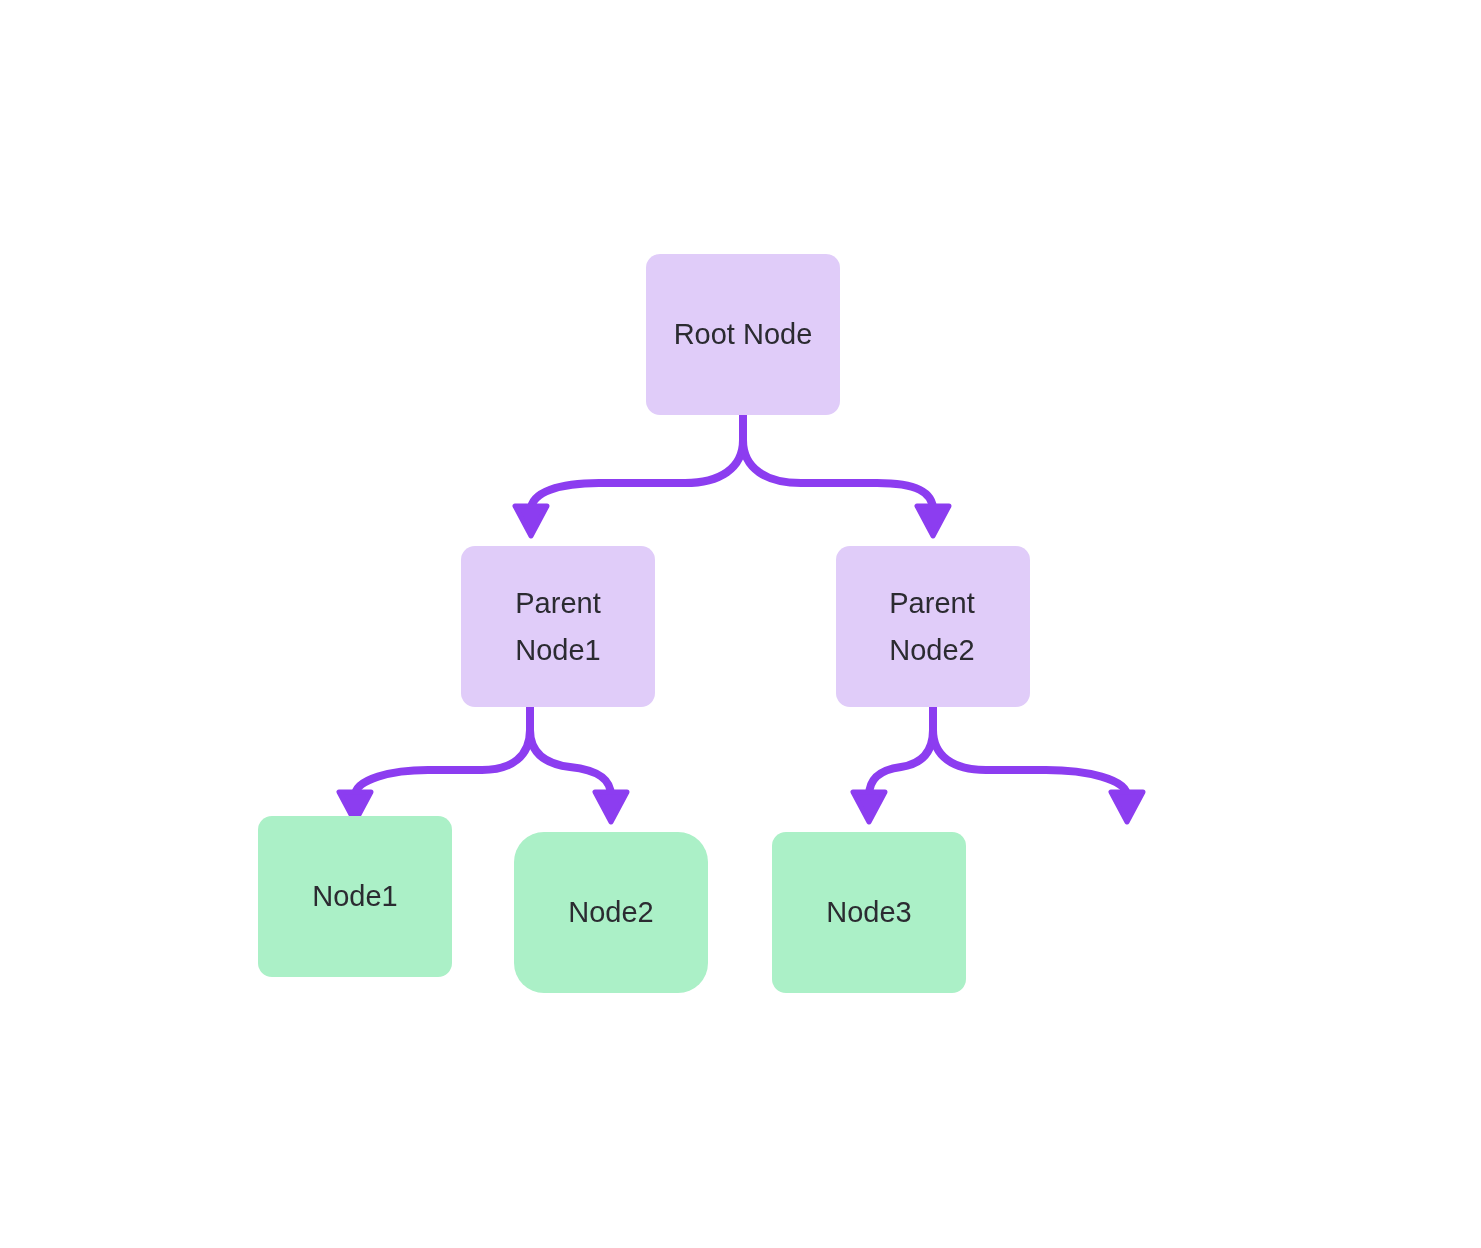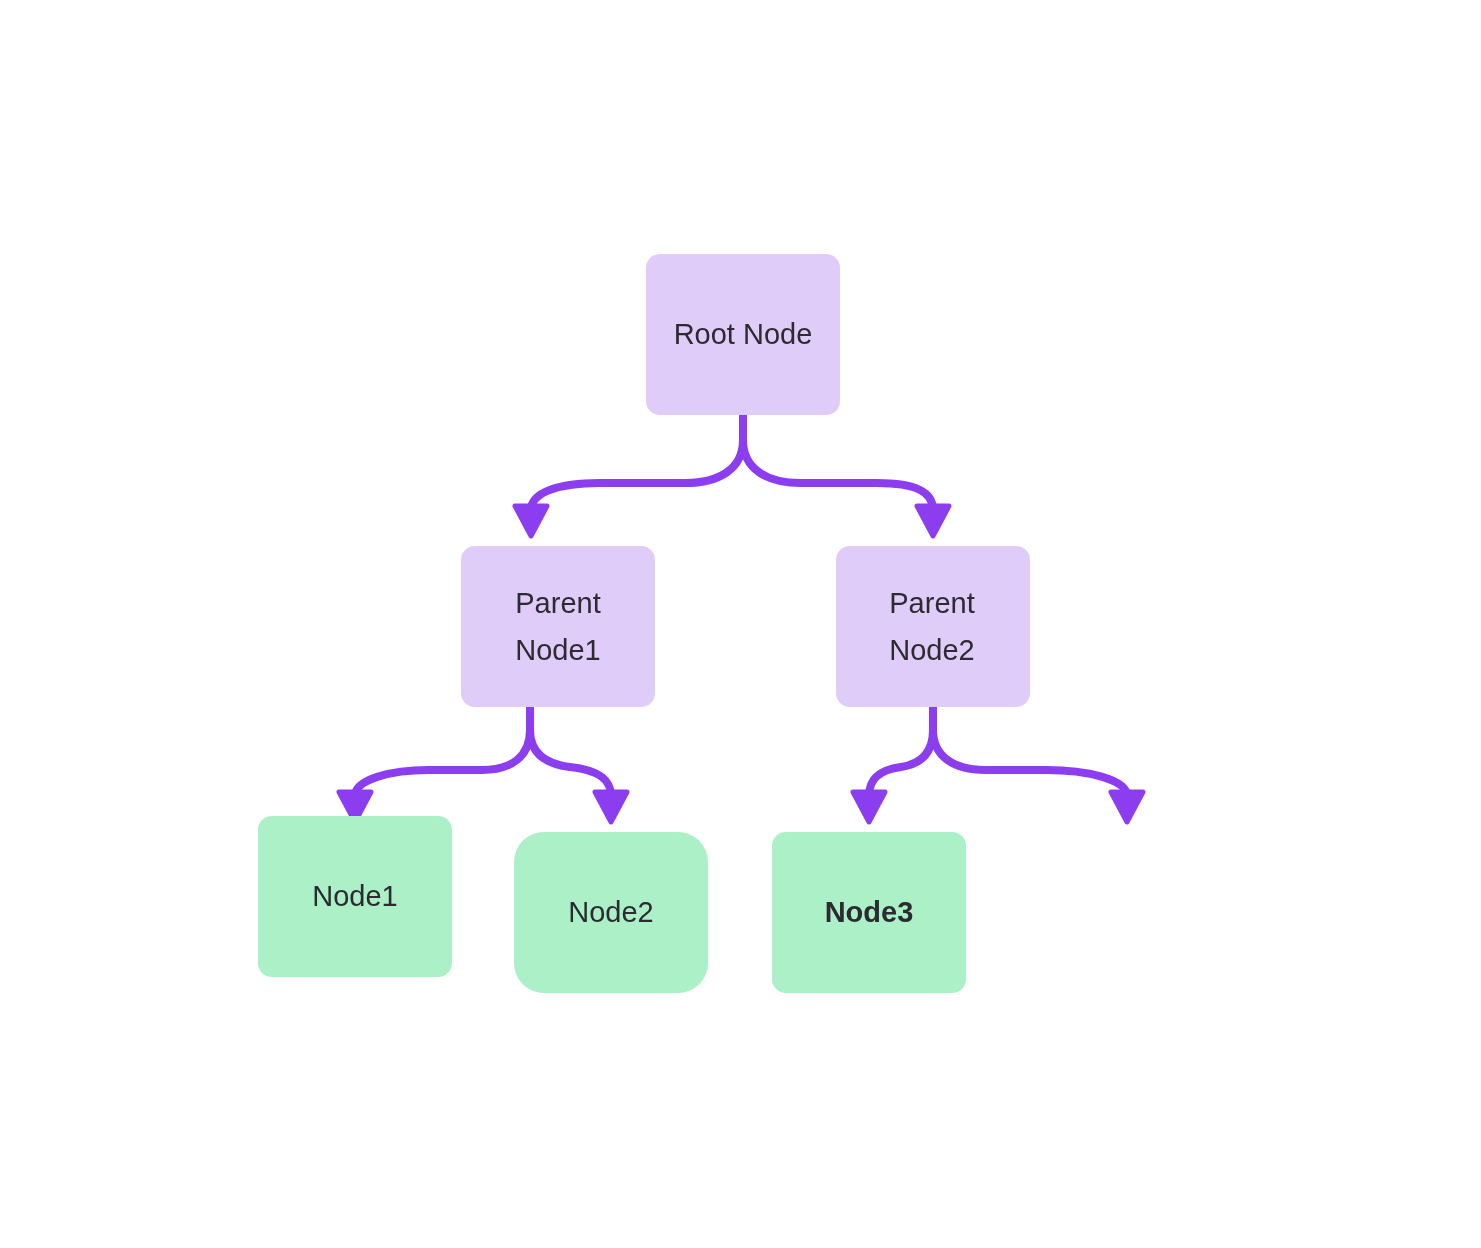--- a/index.html
+++ b/index.html
@@ -94,18 +94,18 @@
   </div>
 
   <div class="node leaf" style="left:258px; top:816px;">
     <span>Node1</span>
   </div>
 
   <div class="node leaf" style="left:514px; top:832px;border-radius:30px;">
     <span>Node2</span>
   </div>
 
-  <div class="node leaf" style="left:772px; top:832px;font-weight:bold;">
+  <div class="node leaf" style="left:772px; top:832px;">
     <span>Node3</span>
   </div>
 
 
 </div>
 
 </body></html>

